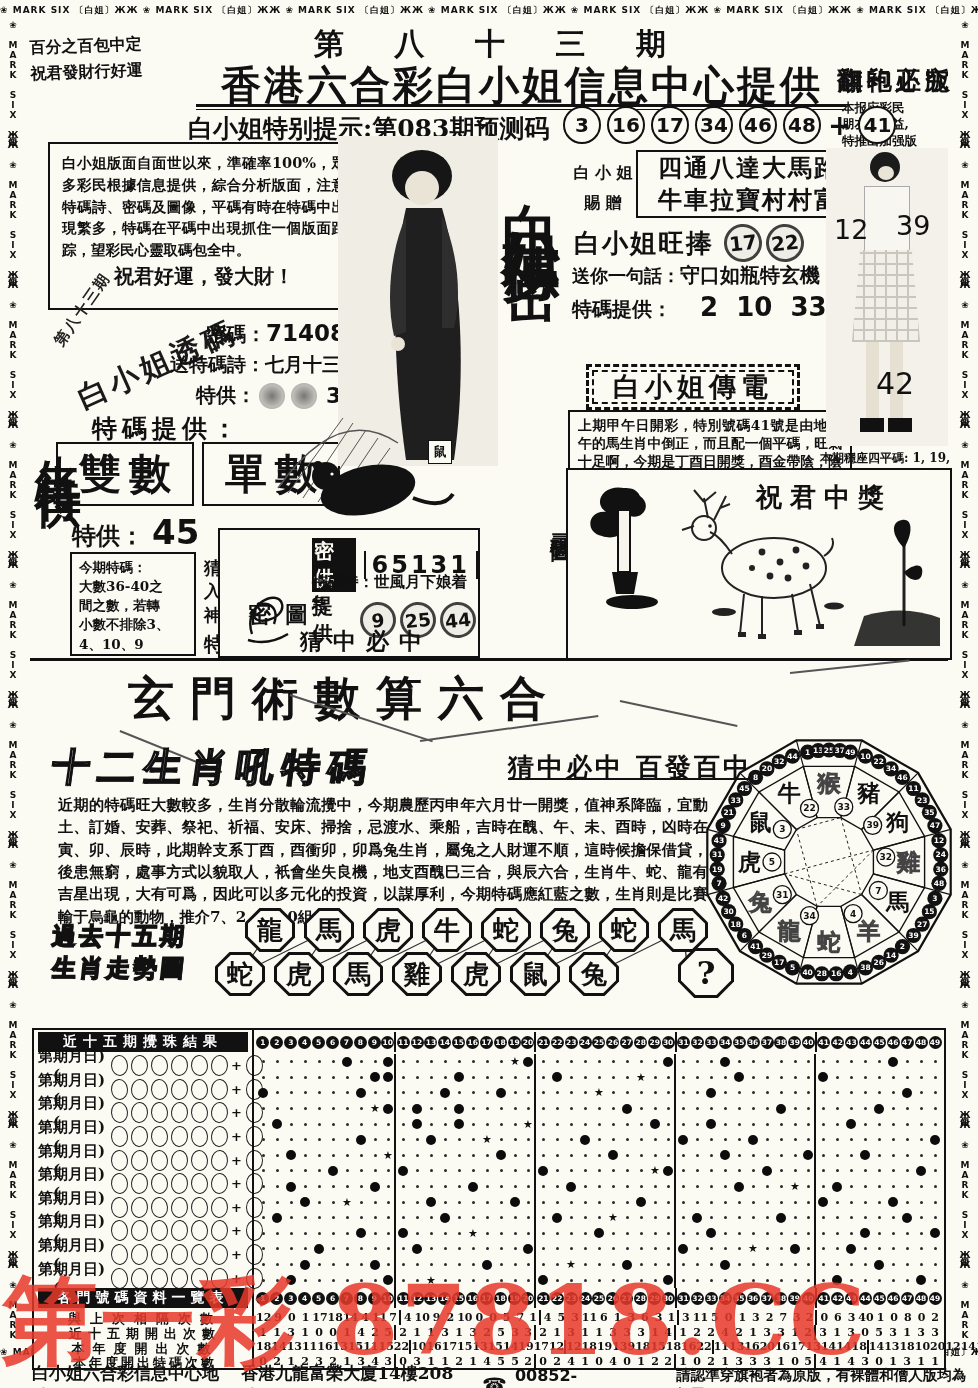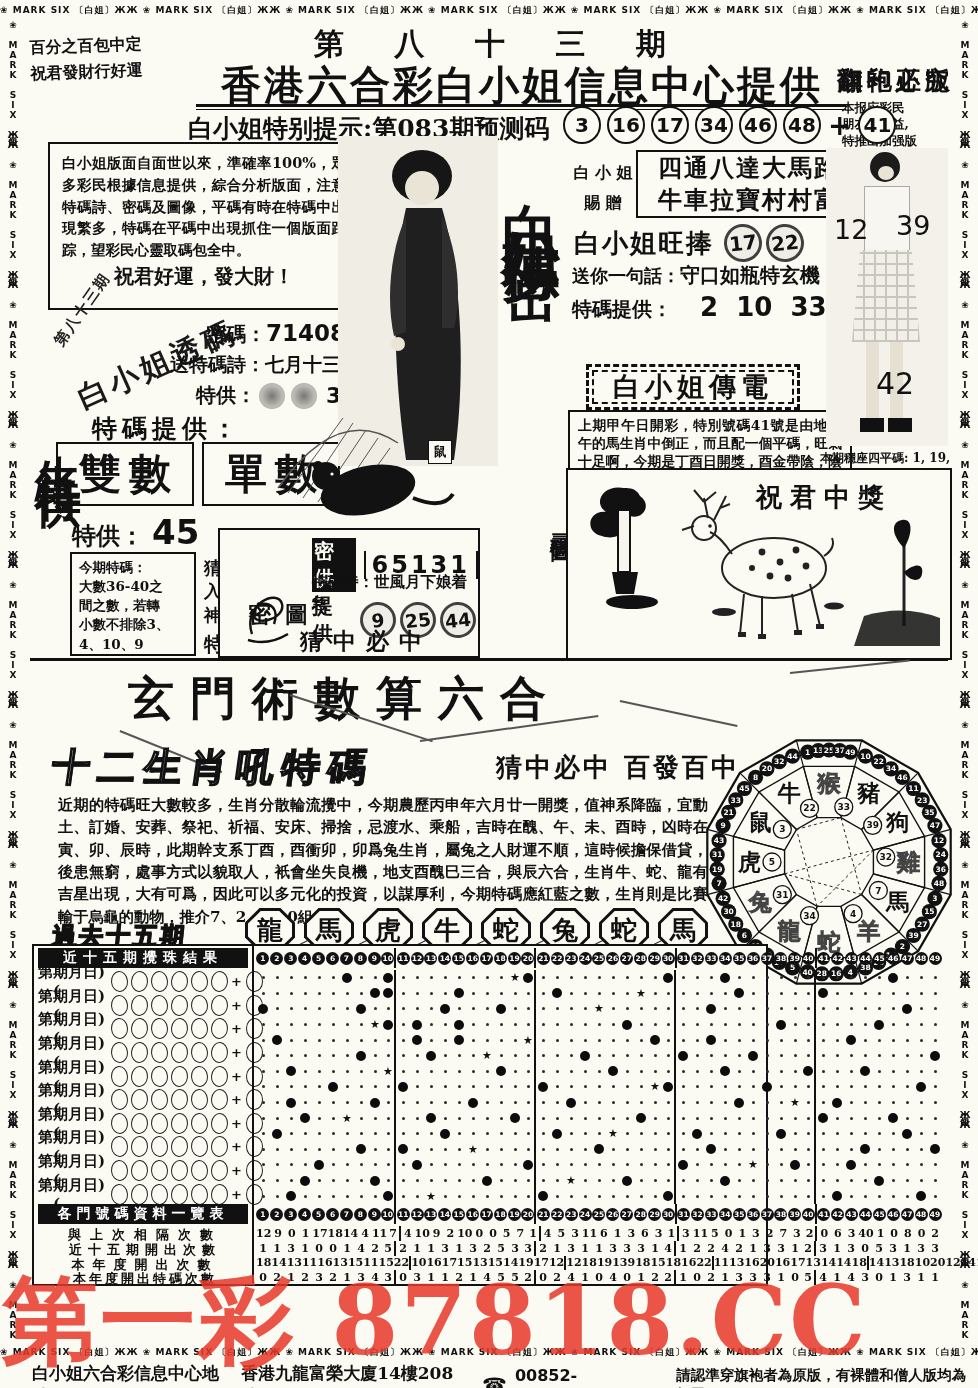--- a/index.html
+++ b/index.html
@@ -263,21 +263,21 @@
   <div class="abs" style="left:30px;top:658px;width:918px;height:2.5px;background:#111;"></div>
 
   <div class="abs" style="left:128px;top:668px;width:772px;display:flex;justify-content:space-between;font:900 46px 'DejaVu Serif',serif;">玄 門 術 數 算 六 合</div>
   <div class="slash" style="left:290px;top:694px;width:150px;transform:rotate(18deg);"></div>
   <div class="slash" style="left:420px;top:740px;width:180px;transform:rotate(-8deg);"></div>
   <div class="slash" style="left:620px;top:700px;width:120px;transform:rotate(12deg);"></div>
   <div class="slash" style="left:790px;top:672px;width:120px;transform:rotate(-6deg);"></div>
   <div class="slash" style="left:120px;top:730px;width:110px;transform:rotate(22deg);"></div>
 
   <div class="abs outline-txt" style="left:52px;top:742px;font:900 38px 'DejaVu Serif',serif;letter-spacing:8px;transform:skewX(-8deg);">十二生肖吼特碼</div>
-  <div class="abs" style="left:496px;top:750px;font:900 26px 'DejaVu Serif',serif;letter-spacing:3px;">猜中必中 百發百中</div>
+  <div class="abs" style="left:508px;top:750px;font:900 26px 'DejaVu Serif',serif;letter-spacing:3px;text-decoration:underline;">猜中必中 百發百中</div>
   <div class="abs" style="left:58px;top:794px;width:650px;font:700 15.2px 'DejaVu Serif',serif;line-height:1.47;text-align:justify;">近期的特碼旺大數較多，生肖分散輪流攪中，今期農歷丙申年六月廿一開獎，值神系降臨，宜動土、訂婚、安葬、祭祀、祈福、安床、掃捨，忌渡水、乘船，吉時在醜、午、未、酉時，凶時在寅、卯、辰時，此期幹支系丁酉，酉衝卯，卯爲兔生肖，屬兔之人財運不順，這時候擔保借貸，後患無窮，處事方式以貌取人，衹會坐失良機，地支酉醜巳三合，與辰六合，生肖牛、蛇、龍有吉星出現，大有可爲，因此可以多元化的投資，以謀厚利，今期特碼應紅藍之數，生肖則是比賽輸于烏龜的動物，推介7、2、6、0組合。</div>
 
   <div class="abs outline-txt" style="left:52px;top:920px;font:900 24px 'DejaVu Serif',serif;letter-spacing:3px;transform:skewX(-6deg);">過去十五期</div>
   <div class="abs outline-txt" style="left:52px;top:952px;font:900 24px 'DejaVu Serif',serif;letter-spacing:3px;transform:skewX(-6deg);">生肖走勢圖</div>
   <svg id="trend-svg" class="abs" style="left:0;top:0;" width="978" height="1030">
       <line x1="270" y1="930" x2="240" y2="974" stroke="#333" stroke-width="1.2"></line>
       <line x1="240" y1="974" x2="329" y2="930" stroke="#333" stroke-width="1.2"></line>
       <line x1="329" y1="930" x2="299" y2="974" stroke="#333" stroke-width="1.2"></line>
       <line x1="299" y1="974" x2="388" y2="930" stroke="#333" stroke-width="1.2"></line>
       <line x1="388" y1="930" x2="358" y2="974" stroke="#333" stroke-width="1.2"></line>
@@ -533,21 +533,21 @@
         <text x="180.66453325778176" y="96.36110624786727" text-anchor="middle" font-size="9" font-weight="700" font-family="DejaVu Sans,sans-serif" fill="#111">39</text>
         <circle cx="193.7830977912295" cy="125.03212266338349" r="9" fill="#fbfaf3" stroke="#111" stroke-width="1.3"></circle>
         <text x="193.7830977912295" y="128.0321226633835" text-anchor="middle" font-size="9" font-weight="700" font-family="DejaVu Sans,sans-serif" fill="#111">32</text>
         <circle cx="186.363448015713" cy="158.5" r="9" fill="#fbfaf3" stroke="#111" stroke-width="1.3"></circle>
         <text x="186.363448015713" y="161.5" text-anchor="middle" font-size="9" font-weight="700" font-family="DejaVu Sans,sans-serif" fill="#111">7</text>
         <circle cx="161.08924091921986" cy="181.65954386108905" r="9" fill="#fbfaf3" stroke="#111" stroke-width="1.3"></circle>
         <text x="161.08924091921986" y="184.65954386108905" text-anchor="middle" font-size="9" font-weight="700" font-family="DejaVu Sans,sans-serif" fill="#111">4</text>
       </svg>
   </div>
 
-  <div class="abs bx" style="left:32px;top:944px;width:736px;height:342px;border-width:2.5px;box-sizing:border-box;">
+  <div class="abs bx" style="left:32px;top:1028px;width:914px;height:342px;border-width:2.5px;box-sizing:border-box;">
     <div class="blackbar abs" style="left:4px;top:2px;width:210px;height:20px;letter-spacing:6px;">近十五期攪珠結果</div>
     <div id="res-rows" class="abs" style="left:4px;top:24px;width:214px;">
         <div class="res-row">
           <span style="display: inline-flex; justify-content: space-between; width: 84px; margin-right: 4px;">
             <span>第</span>
             <span>期(</span>
             <span>月</span>
             <span>日)</span>
           </span>
           <span class="rc" style="transform: rotate(-4deg);"></span>

